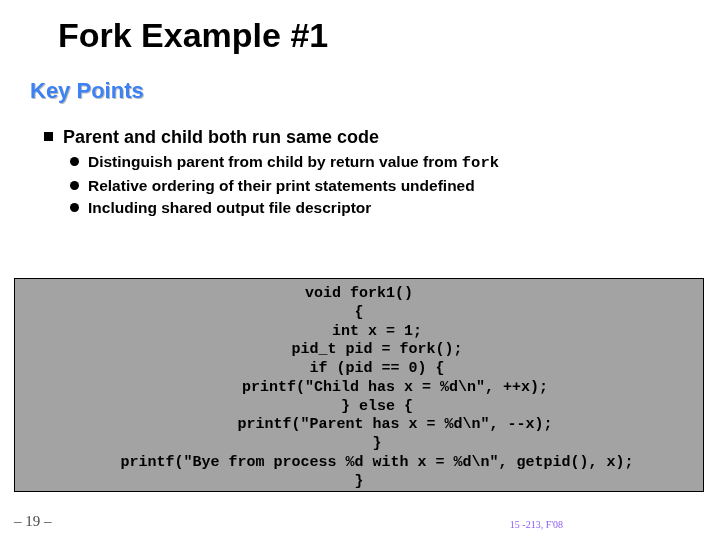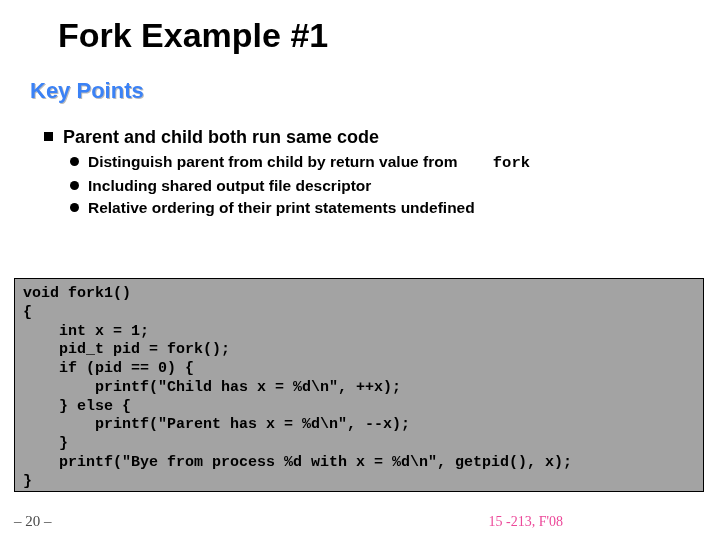--- a/index.html
+++ b/index.html
@@ -10,20 +10,21 @@
     background: #fff;
     font-family: Arial, Helvetica, sans-serif;
     color: #000;
     overflow: hidden;
   }
   .slide {
     position: relative;
     width: 583px;
     height: 540px;
     box-sizing: border-box;
+    text-align: center;
   }
   .title {
     position: absolute;
     left: 58px;
     top: 16px;
     font-size: 34px;
     font-weight: bold;
     font-family: Arial, Helvetica, sans-serif;
   }
   .subhead {
@@ -74,21 +75,20 @@
     height: 9px;
     background: #000;
     border-radius: 50%;
     margin-right: 9px;
     margin-top: 5px;
     flex: 0 0 auto;
   }
   .mono {
     font-family: "Courier New", Courier, monospace;
     font-weight: bold;
-    margin-left: 31px;
   }
   .codebox {
     position: absolute;
     left: 14px;
     top: 278px;
     width: 690px;
     height: 214px;
     background: #a3a3a3;
     border: 1px solid #000;
     box-sizing: border-box;
@@ -105,22 +105,22 @@
     left: 14px;
     bottom: 10px;
     font-size: 15px;
     color: #4a4a4a;
     font-family: "Times New Roman", Times, serif;
   }
   .footer-right {
     position: absolute;
     right: 20px;
     bottom: 10px;
-    font-size: 14px;
-    color: #ec4899;
+    font-size: 10px;
+    color: #8b5cf6;
     font-family: "Times New Roman", Times, serif;
   }
 </style>
 </head>
 <body>
 
 <div class="slide">
 
   <div class="title">Fork Example #1</div>
 
@@ -134,37 +134,37 @@
     </div>
     <div class="b2">
       <span class="ci"></span>
       <span>
         <span>Distinguish parent from child by return value from </span><span class="mono">fork</span>
       </span>
     </div>
 
     <div class="b2">
       <span class="ci"></span>
-      <span>Including shared output file descriptor</span>
+      <span>Relative ordering of their print statements undefined</span>
     </div>
     <div class="b2">
       <span class="ci"></span>
-      <span>Relative ordering of their print statements undefined</span>
+      <span>Including shared output file descriptor</span>
     </div>
 
   </div>
 
   <div class="codebox">void fork1()
 {
     int x = 1;
     pid_t pid = fork();
     if (pid == 0) {
         printf("Child has x = %d\n", ++x);
     } else {
         printf("Parent has x = %d\n", --x);
     }
     printf("Bye from process %d with x = %d\n", getpid(), x);
 }</div>
 
-  <div class="footer-left">– 20 –</div>
+  <div class="footer-left">– 19 –</div>
   <div class="footer-right">15 -213, F'08</div>
 
 </div>
 
 </body></html>

